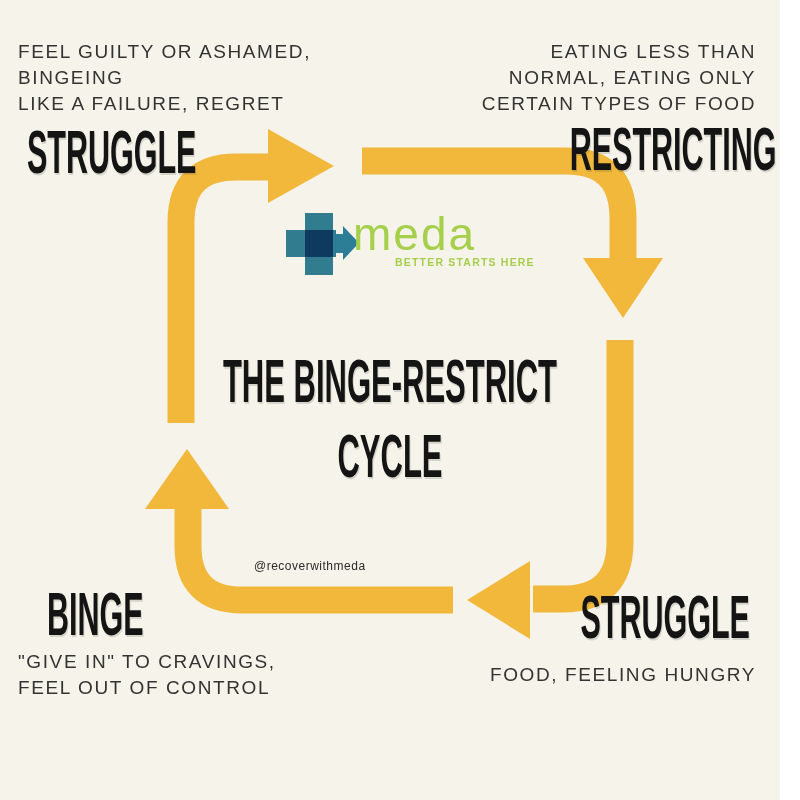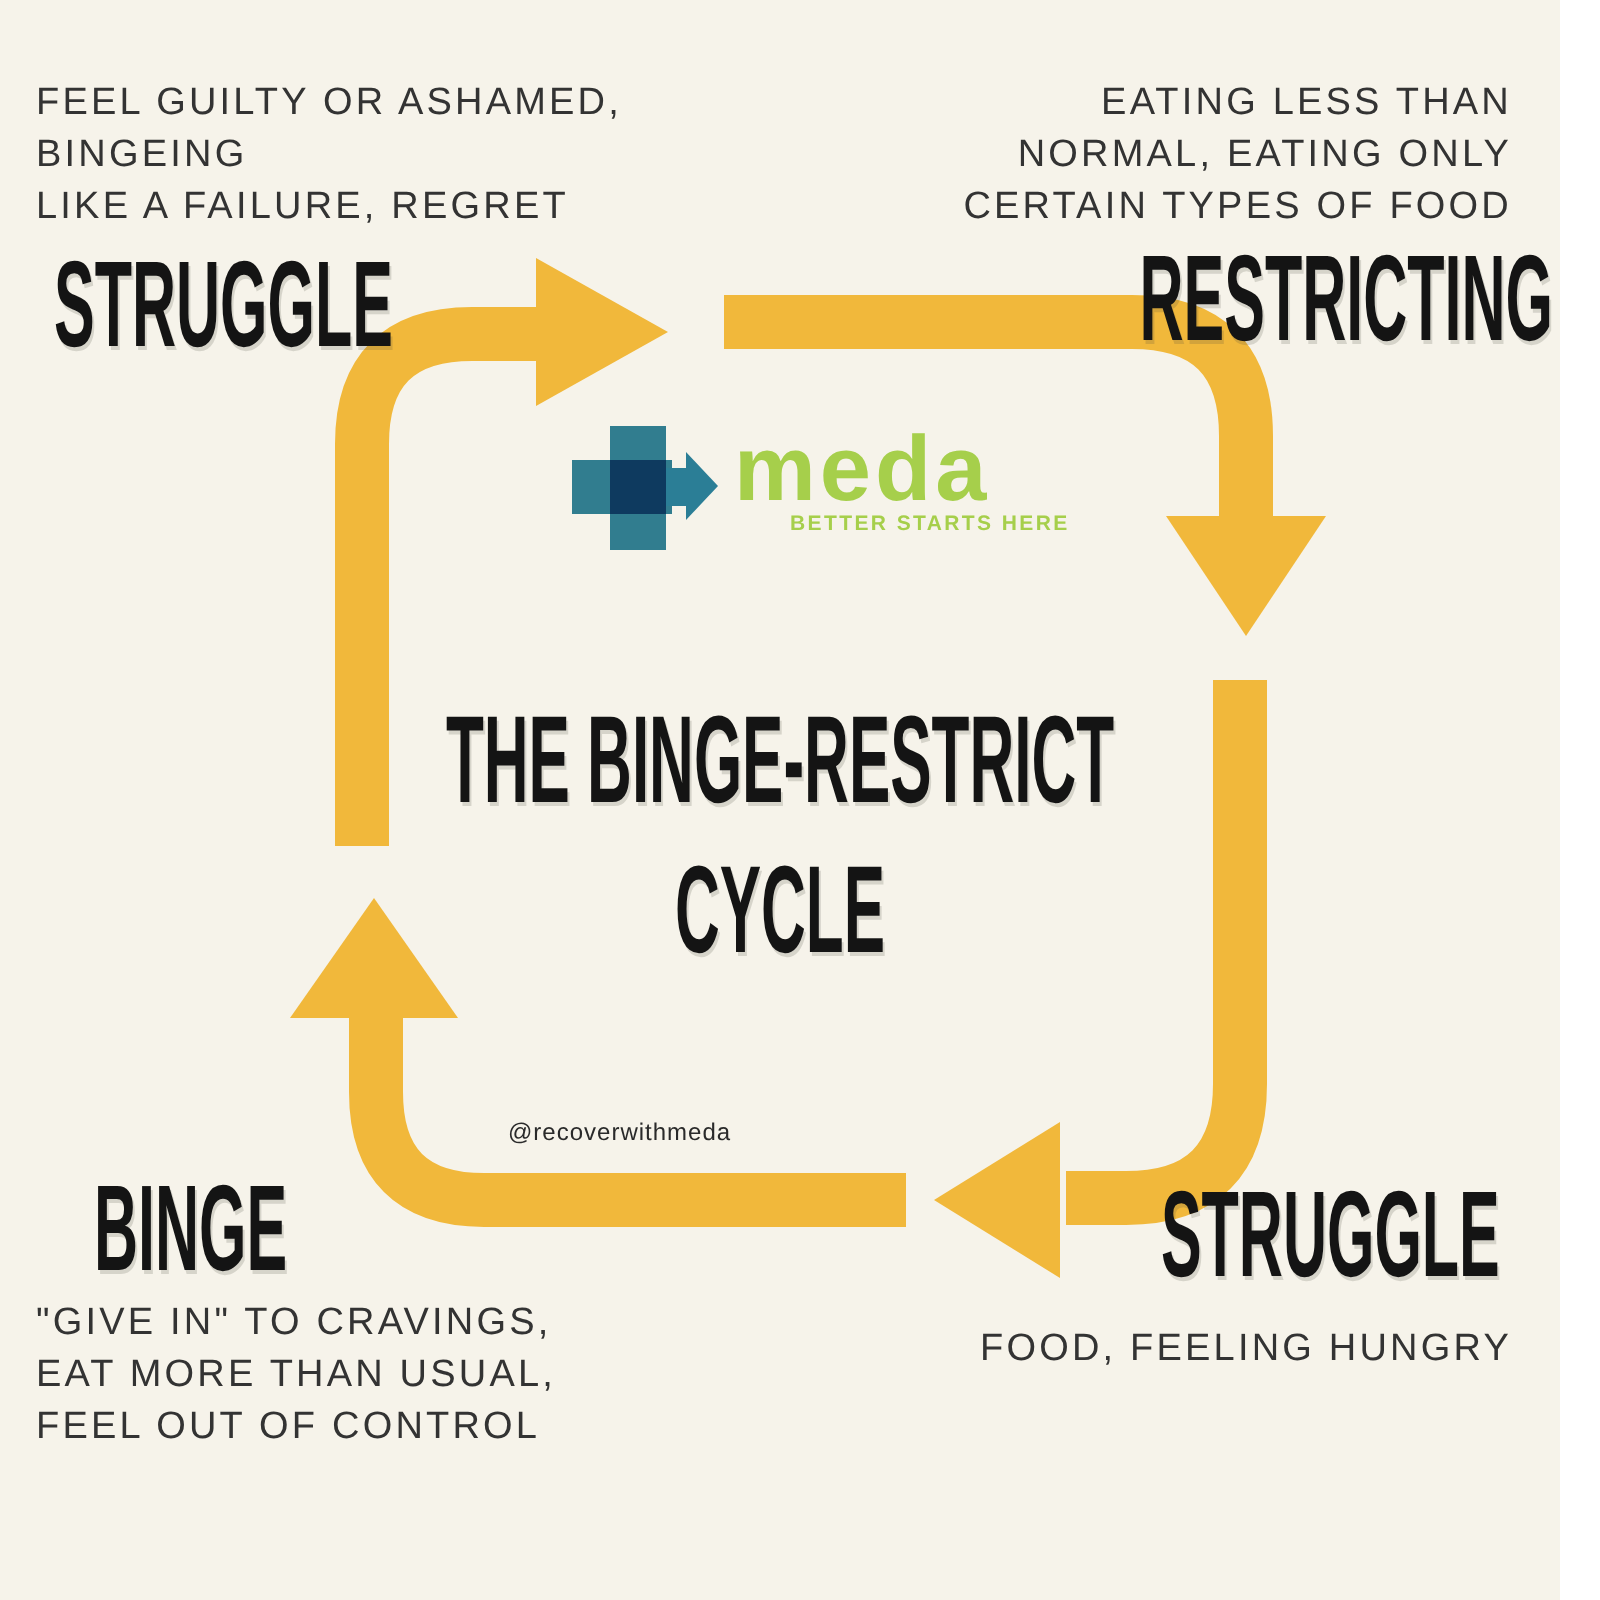--- a/index.html
+++ b/index.html
@@ -115,33 +115,32 @@
     <div>CERTAIN TYPES OF FOOD</div>
   </div>
   <div class="headline from-right" style="right: 4px; top: 119px; color: rgb(20, 20, 20);">RESTRICTING</div>
 
   <div>
     <div class="logo-part" style="left: 305px; top: 213px; width: 28px; height: 62px; background-color: rgb(49, 125, 143);"></div>
     <div class="logo-part" style="left: 286px; top: 230px; width: 50px; height: 27px; background-color: rgb(49, 125, 143);"></div>
     <div class="logo-part" style="left: 305px; top: 230px; width: 28px; height: 27px; background-color: rgb(14, 58, 95);"></div>
     <div class="logo-part" style="left: 333px; top: 234px; width: 11px; height: 19px; background-color: rgb(43, 126, 150);"></div>
     <div class="logo-arrowhead" style="left:343px;top:226px;"></div>
-    <div class="logo-wordmark" style="left: 367px; top: 211px; color: rgb(166, 207, 75); font-weight: bold;">meda</div>
+    <div class="logo-wordmark" style="left: 353px; top: 211px; color: rgb(166, 207, 75);">meda</div>
     <div class="logo-tagline" style="left: 367px; top: 256px; color: rgb(166, 207, 75); margin-left: 28px;">BETTER STARTS HERE</div>
   </div>
 
   <div class="title-line" style="top: 350px; color: rgb(20, 20, 20);">THE BINGE-RESTRICT</div>
   <div class="title-line" style="top: 425px; color: rgb(20, 20, 20);">CYCLE</div>
 
   <div class="handle" style="left:254px;top:559px;">@recoverwithmeda</div>
 
   <div class="headline from-left" style="left: 47px; top: 584px; color: rgb(20, 20, 20);">BINGE</div>
   <div class="body-text" style="left:18px;top:649px;">
     <div>"GIVE IN" TO CRAVINGS,</div>
-    <div>EAT MORE THAN USUAL,</div>
     <div>FEEL OUT OF CONTROL</div>
   </div>
 
   <div class="headline from-right" style="right: 30px; top: 587px; color: rgb(20, 20, 20);">STRUGGLE</div>
   <div class="body-text" style="left:490px;top:662px;">
     <div>FOOD, FEELING HUNGRY</div>
   </div>
 
 </div>
 

